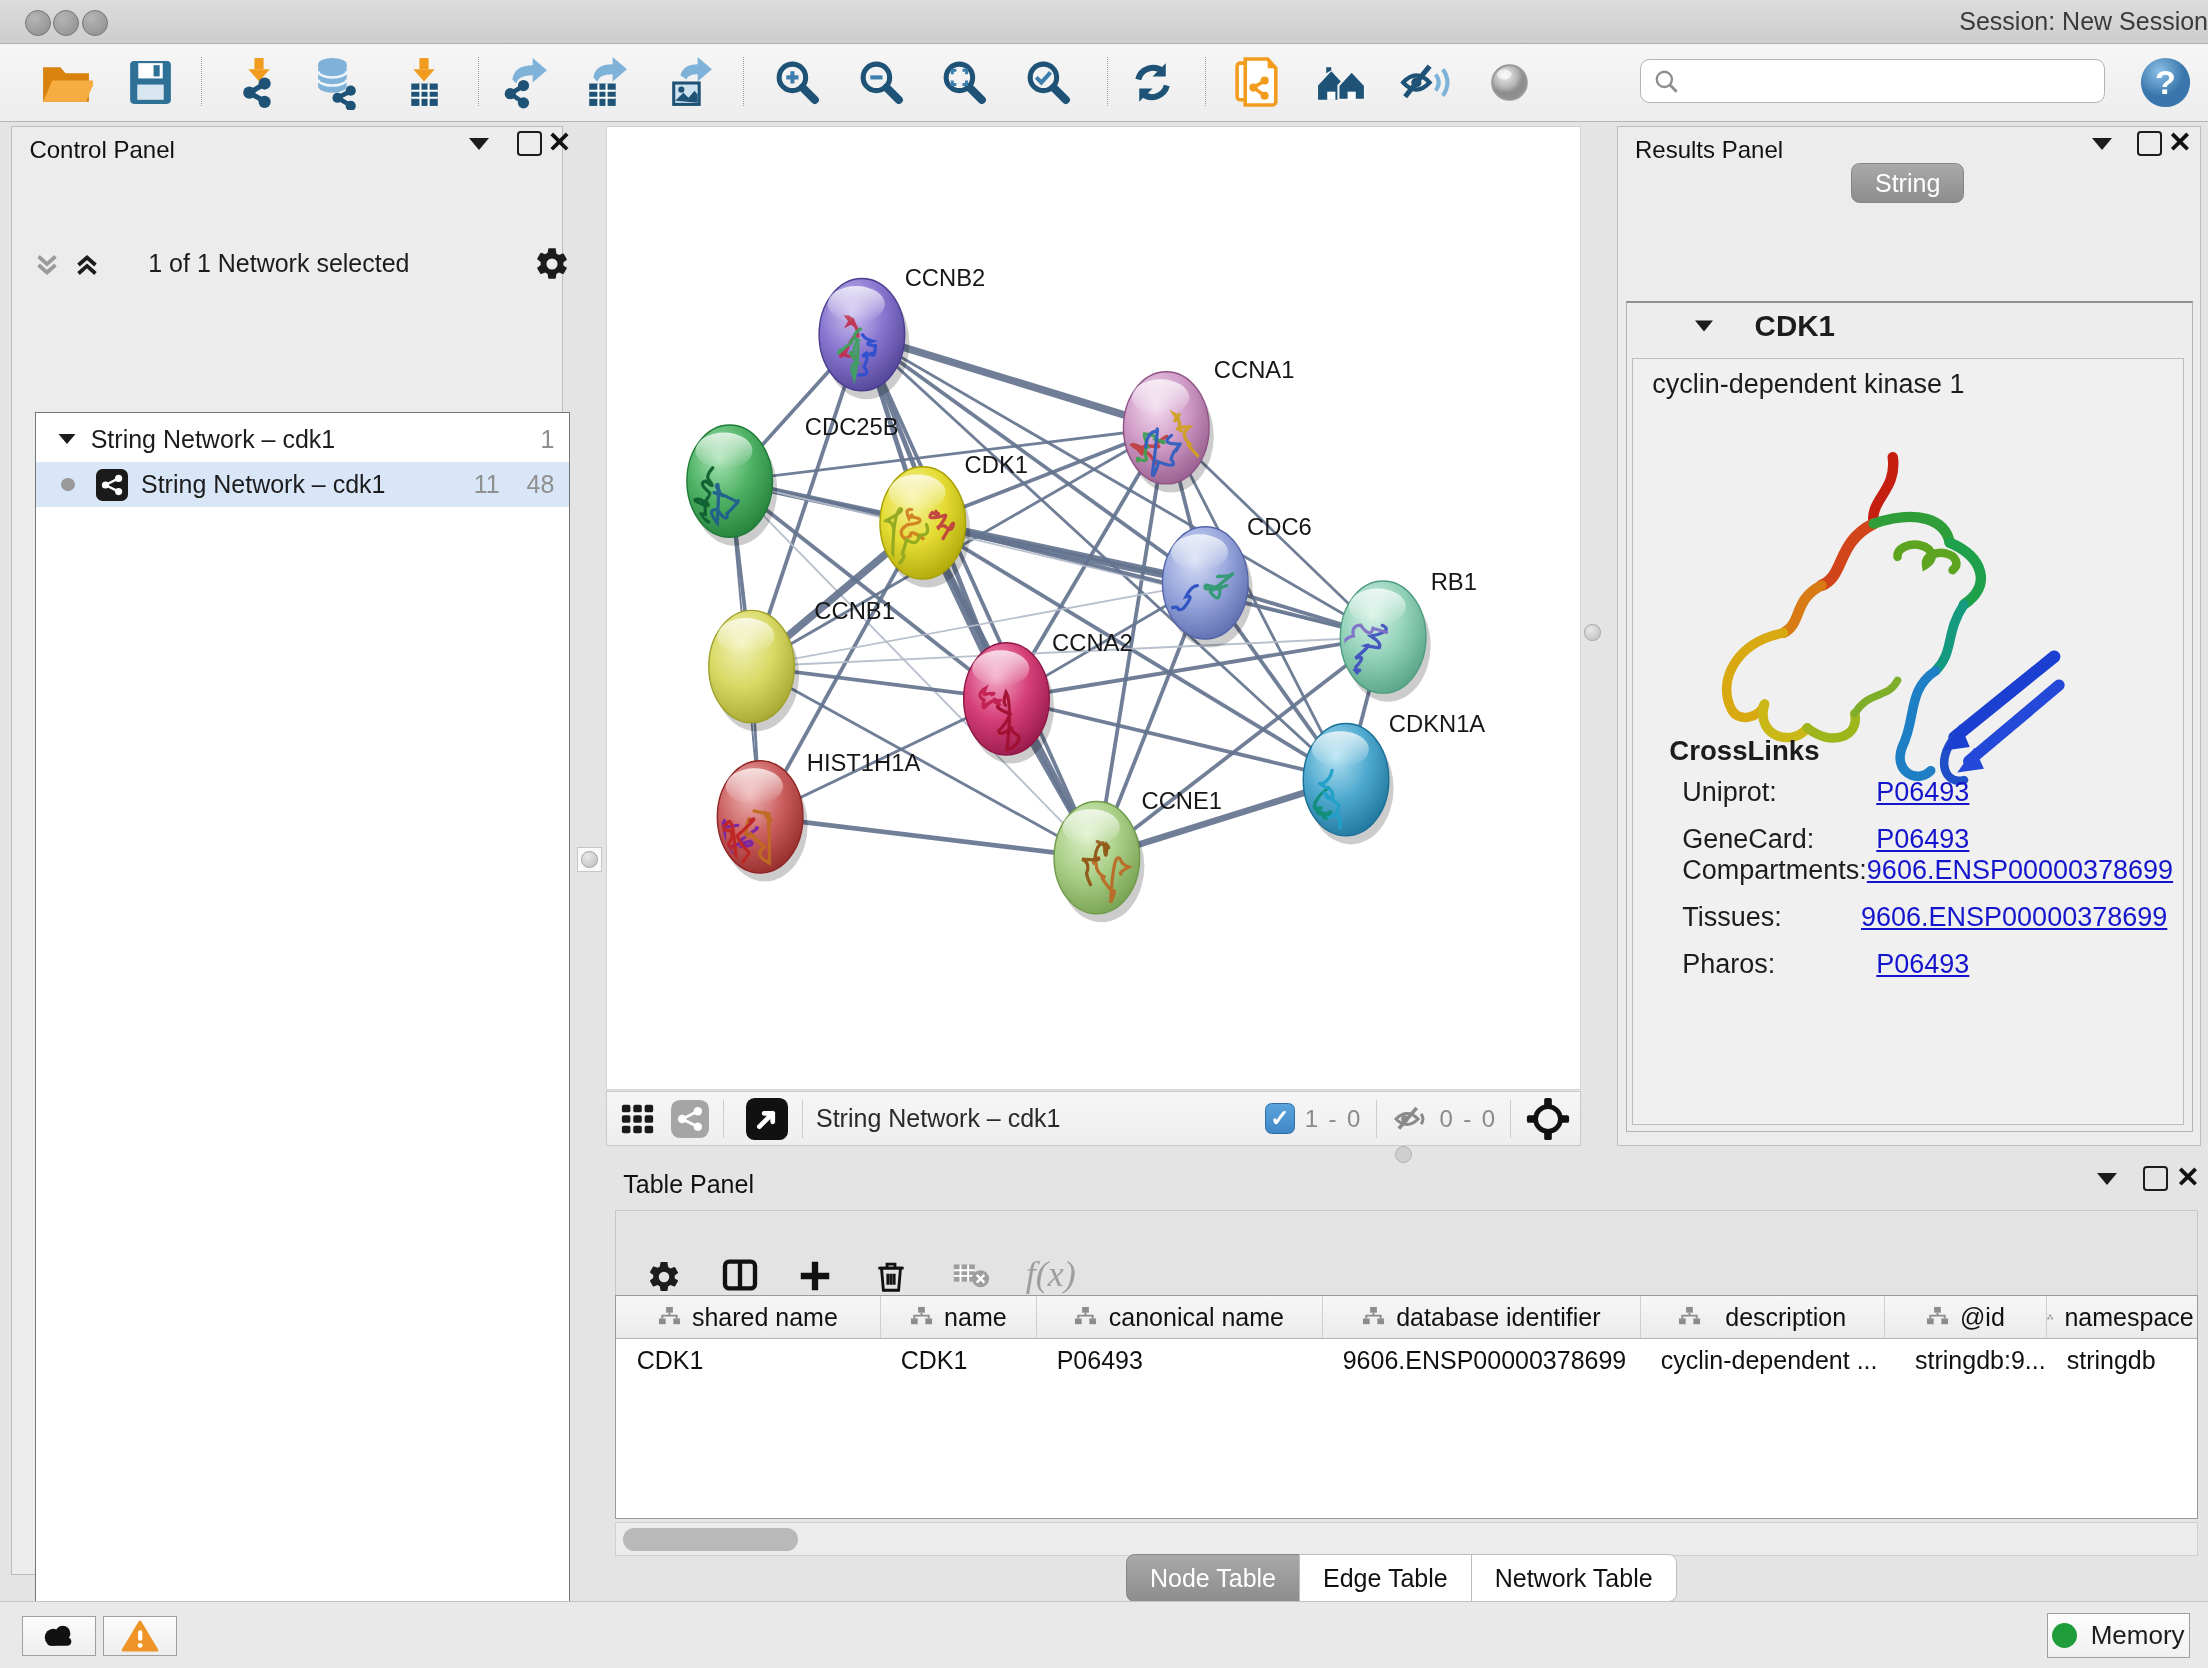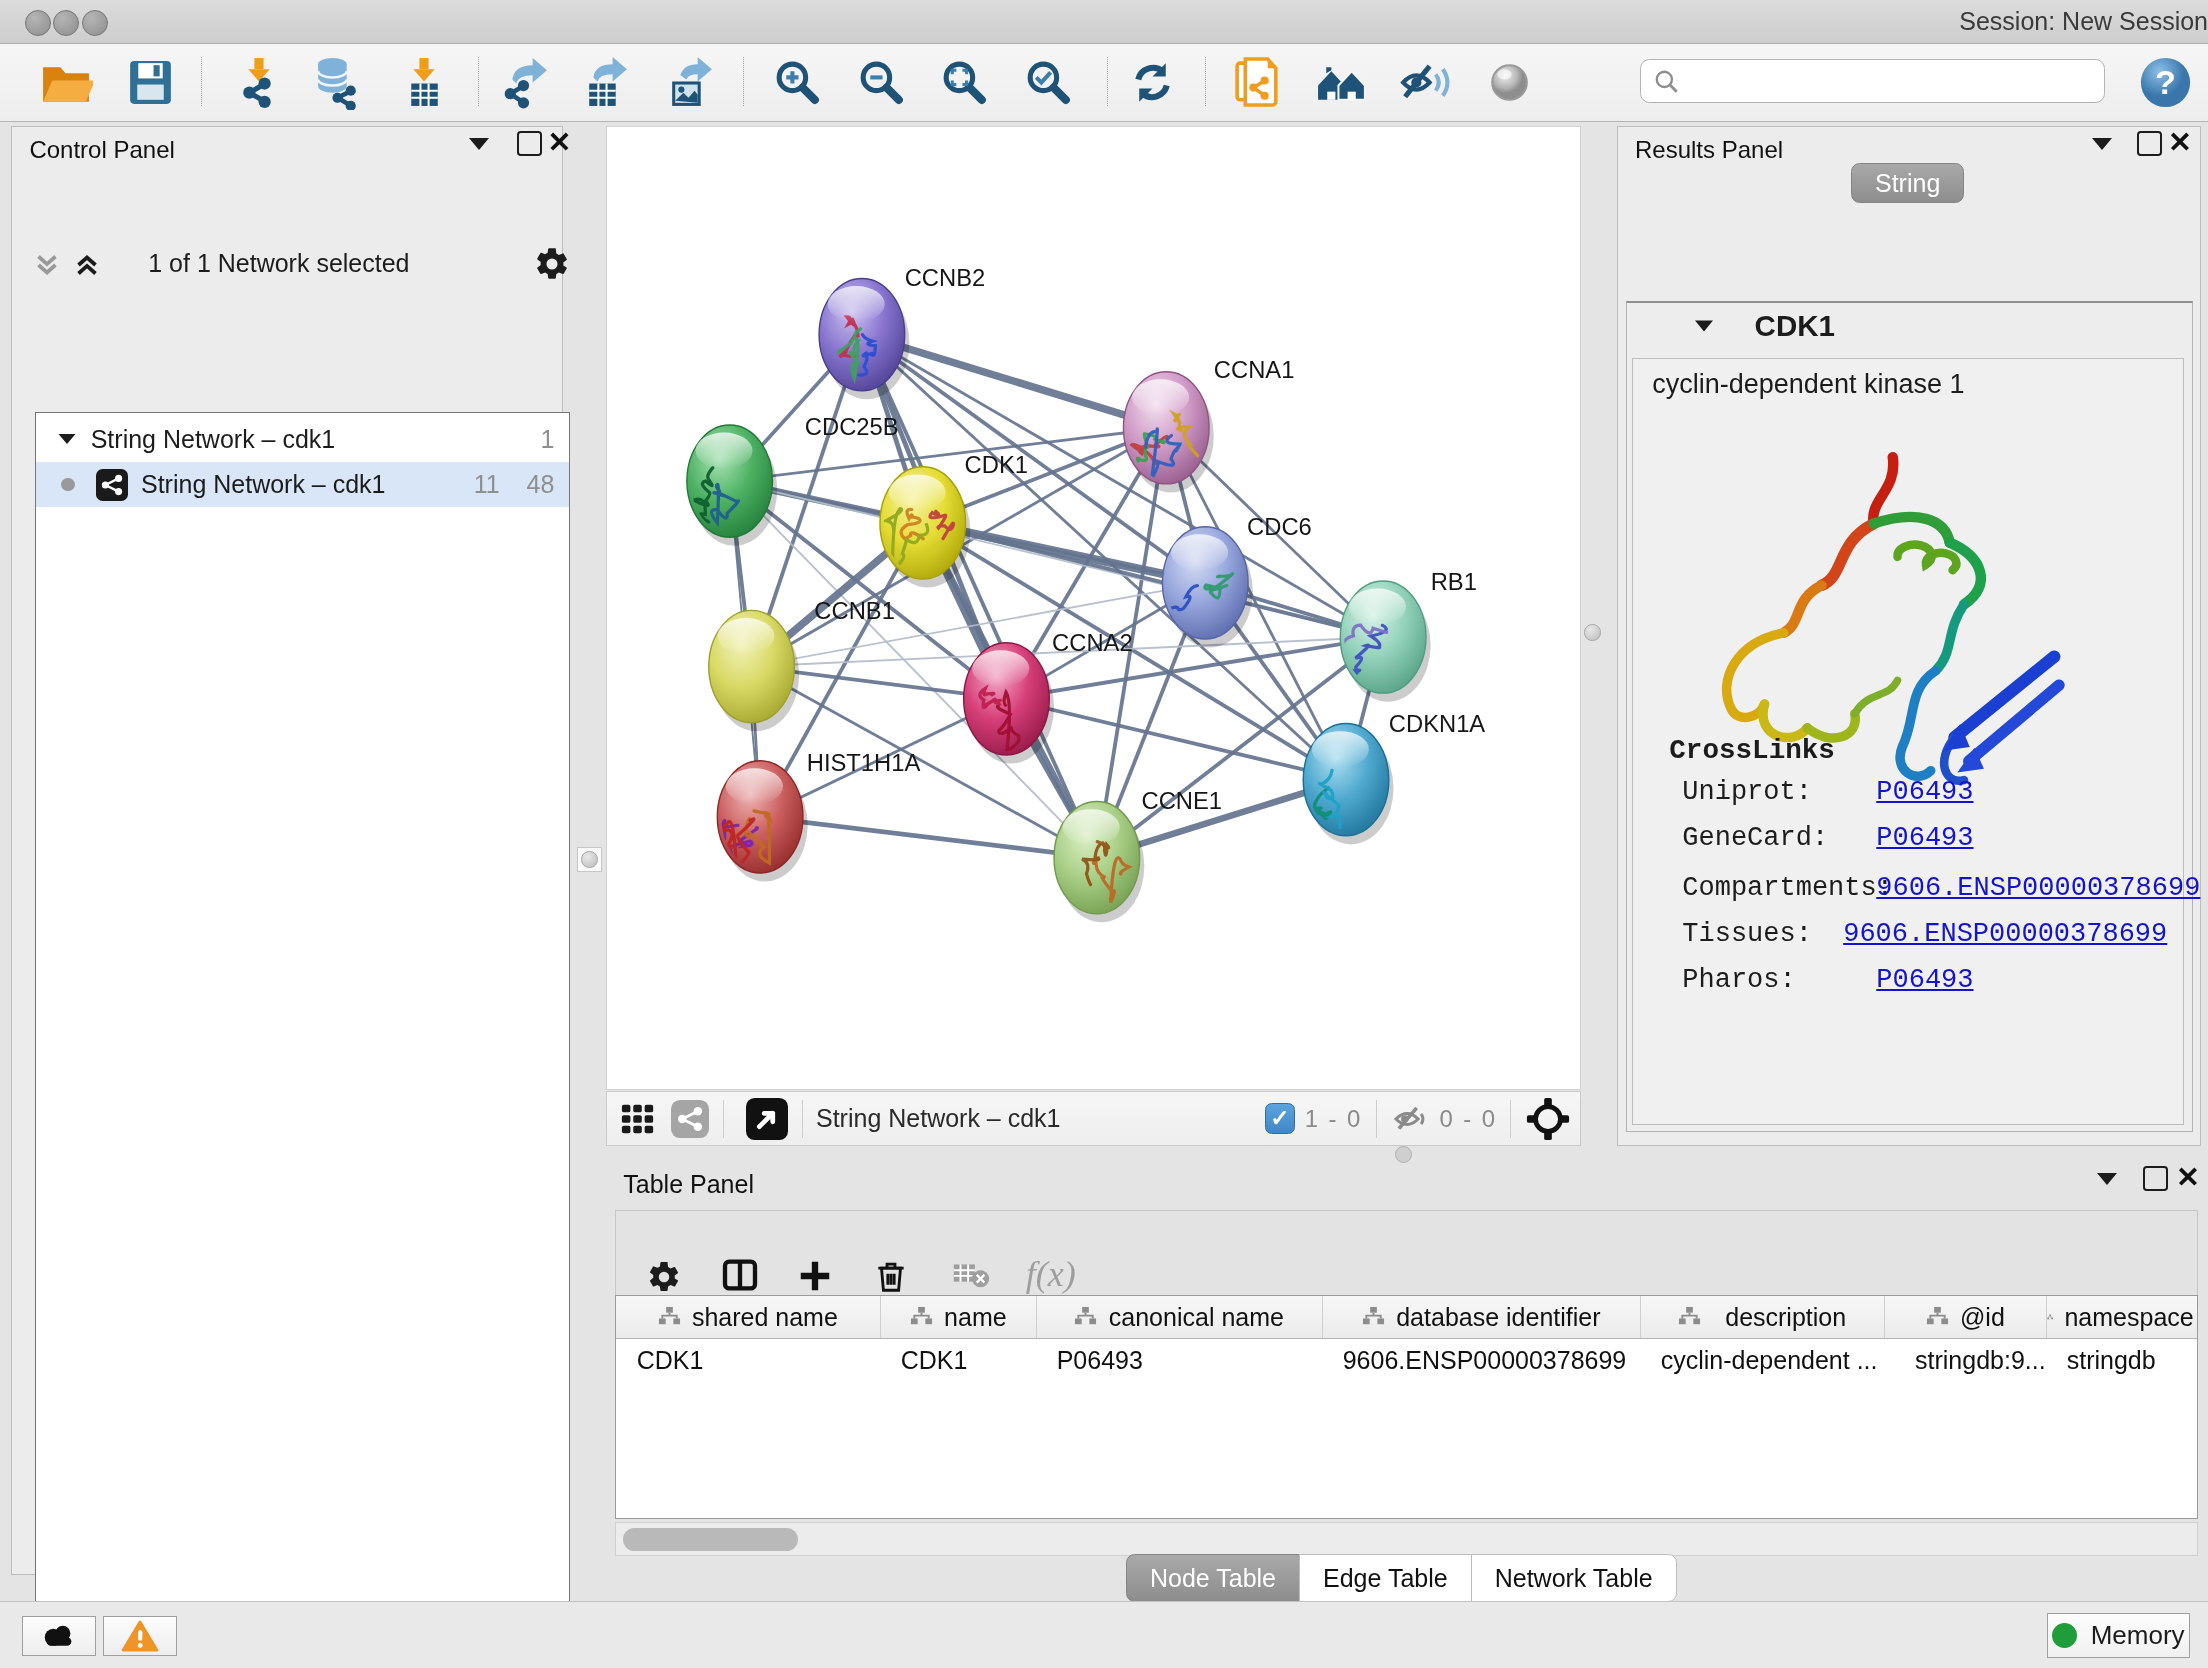--- a/index.html
+++ b/index.html
@@ -46,21 +46,21 @@
   .checkbox{width:28.5px;height:28.5px;border-radius:6.7px;background:linear-gradient(#5aa3dd,#3f88c6);
             border:1px solid #2f6ea6;color:#fff;font-size:23px;font-weight:bold;text-align:center;line-height:28.5px}
   .cnttxt{font-size:24px;color:#8a8a8a;margin-left:9.5px;letter-spacing:1.9px}
   .splitdot{width:23px;height:23px;background:#fafafa;border:1px solid #c6c6c6;display:flex;align-items:center;justify-content:center}
   .splitdot i{display:block;width:14.3px;height:14.3px;border-radius:50%;
               background:radial-gradient(circle at 35% 30%,#e8e8e8,#bcbcbc);border:1px solid #a8a8a8}
   
   .rpanel{left:1617px;top:126px;width:584px;height:1020px;background:#ececec;border:1px solid #bdbdbd;box-sizing:border-box}
   .rbtn{height:40px;background:#fff;border:1px solid #b9b9b9;border-radius:9.5px;font-size:25px;
         color:#111;text-align:center;line-height:40px;box-shadow:0 1px 1.9px rgba(0,0,0,.15)}
-  .serif{font-family:Liberation Mono, monospace}
+  .serif{font-family:Liberation Sans, sans-serif}
   .xlink{color:#1414cc;text-decoration:underline}
   
   .tpanel{left:609px;top:1162px;width:1594px;height:1396px}
   .tptoolbar{left:5.7px;top:48px;width:1583px;height:86px;background:#e3e3e3;border:1px solid #c6c6c6;
              box-sizing:border-box;display:flex;align-items:flex-end}
   .tptable{left:5.7px;top:133px;width:1583px;height:224px;background:#fff;border:1.9px solid #9a9a9a;box-sizing:border-box}
   .thead{display:flex;height:42px;background:linear-gradient(#f7f7f7,#ebebeb);border-bottom:1px solid #b3b3b3}
   .thcell{position:relative;display:flex;align-items:center;justify-content:center;font-size:25px;color:#111;
           border-left:1px solid #cfcfcf;box-sizing:border-box;overflow:hidden;flex:none}
   .thcell:first-child{border-left:none}
@@ -659,21 +659,21 @@
         </g>
         <path d="M296,306 L278,334 L306,330z" fill="#1b3fd0"></path>
         <path d="M311,331 L293,357 L321,353z" fill="#2448d8"></path>
       </svg>
       <div class="abs serif" style="left:36px;top:376px;font-size:27.6px;font-weight:bold">CrossLinks</div>
       <div id="xlinks" class="abs" style="left:49px;top:418px;width:485px">
           <div style="display: flex; font-size: 27px; margin-bottom: 16px;">
             <span class="serif" style="width: 194px;">Uniprot:</span>
             <a class="serif xlink">P06493</a>
           </div>
-          <div style="display: flex; font-size: 27px; margin-bottom: 20px;">
+          <div style="display: flex; font-size: 27px; margin-bottom: 0;">
             <span class="serif" style="width: 194px;">GeneCard:</span>
             <a class="serif xlink">P06493</a>
           </div>
           <div style="display: flex; font-size: 27px; margin-bottom: 16px;">
             <span class="serif" style="width: 194px;">Compartments:</span>
             <a class="serif xlink">9606.ENSP00000378699</a>
           </div>
           <div style="display: flex; font-size: 27px; margin-bottom: 16px;">
             <span class="serif" style="width: 194px;">Tissues:</span>
             <a class="serif xlink">9606.ENSP00000378699</a>

